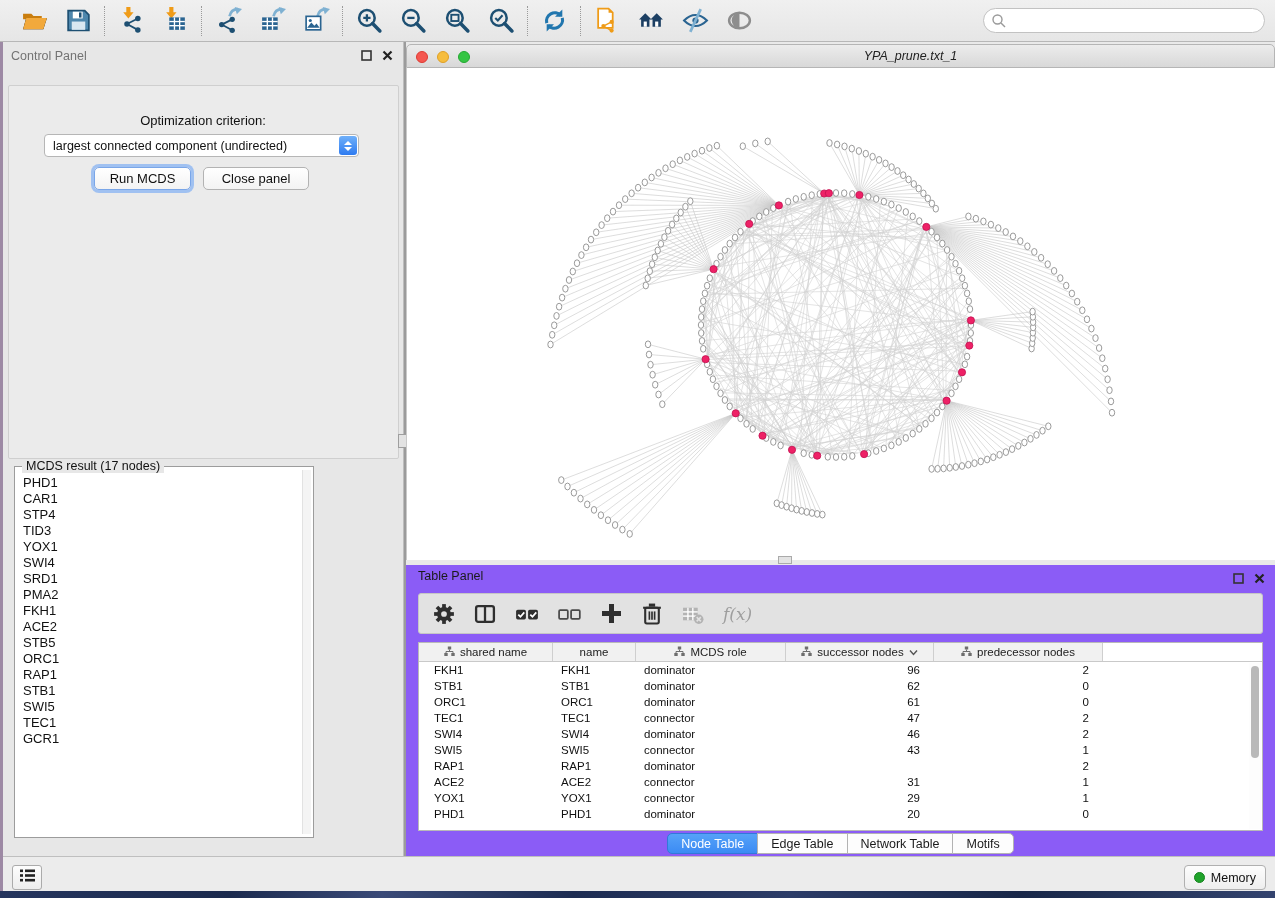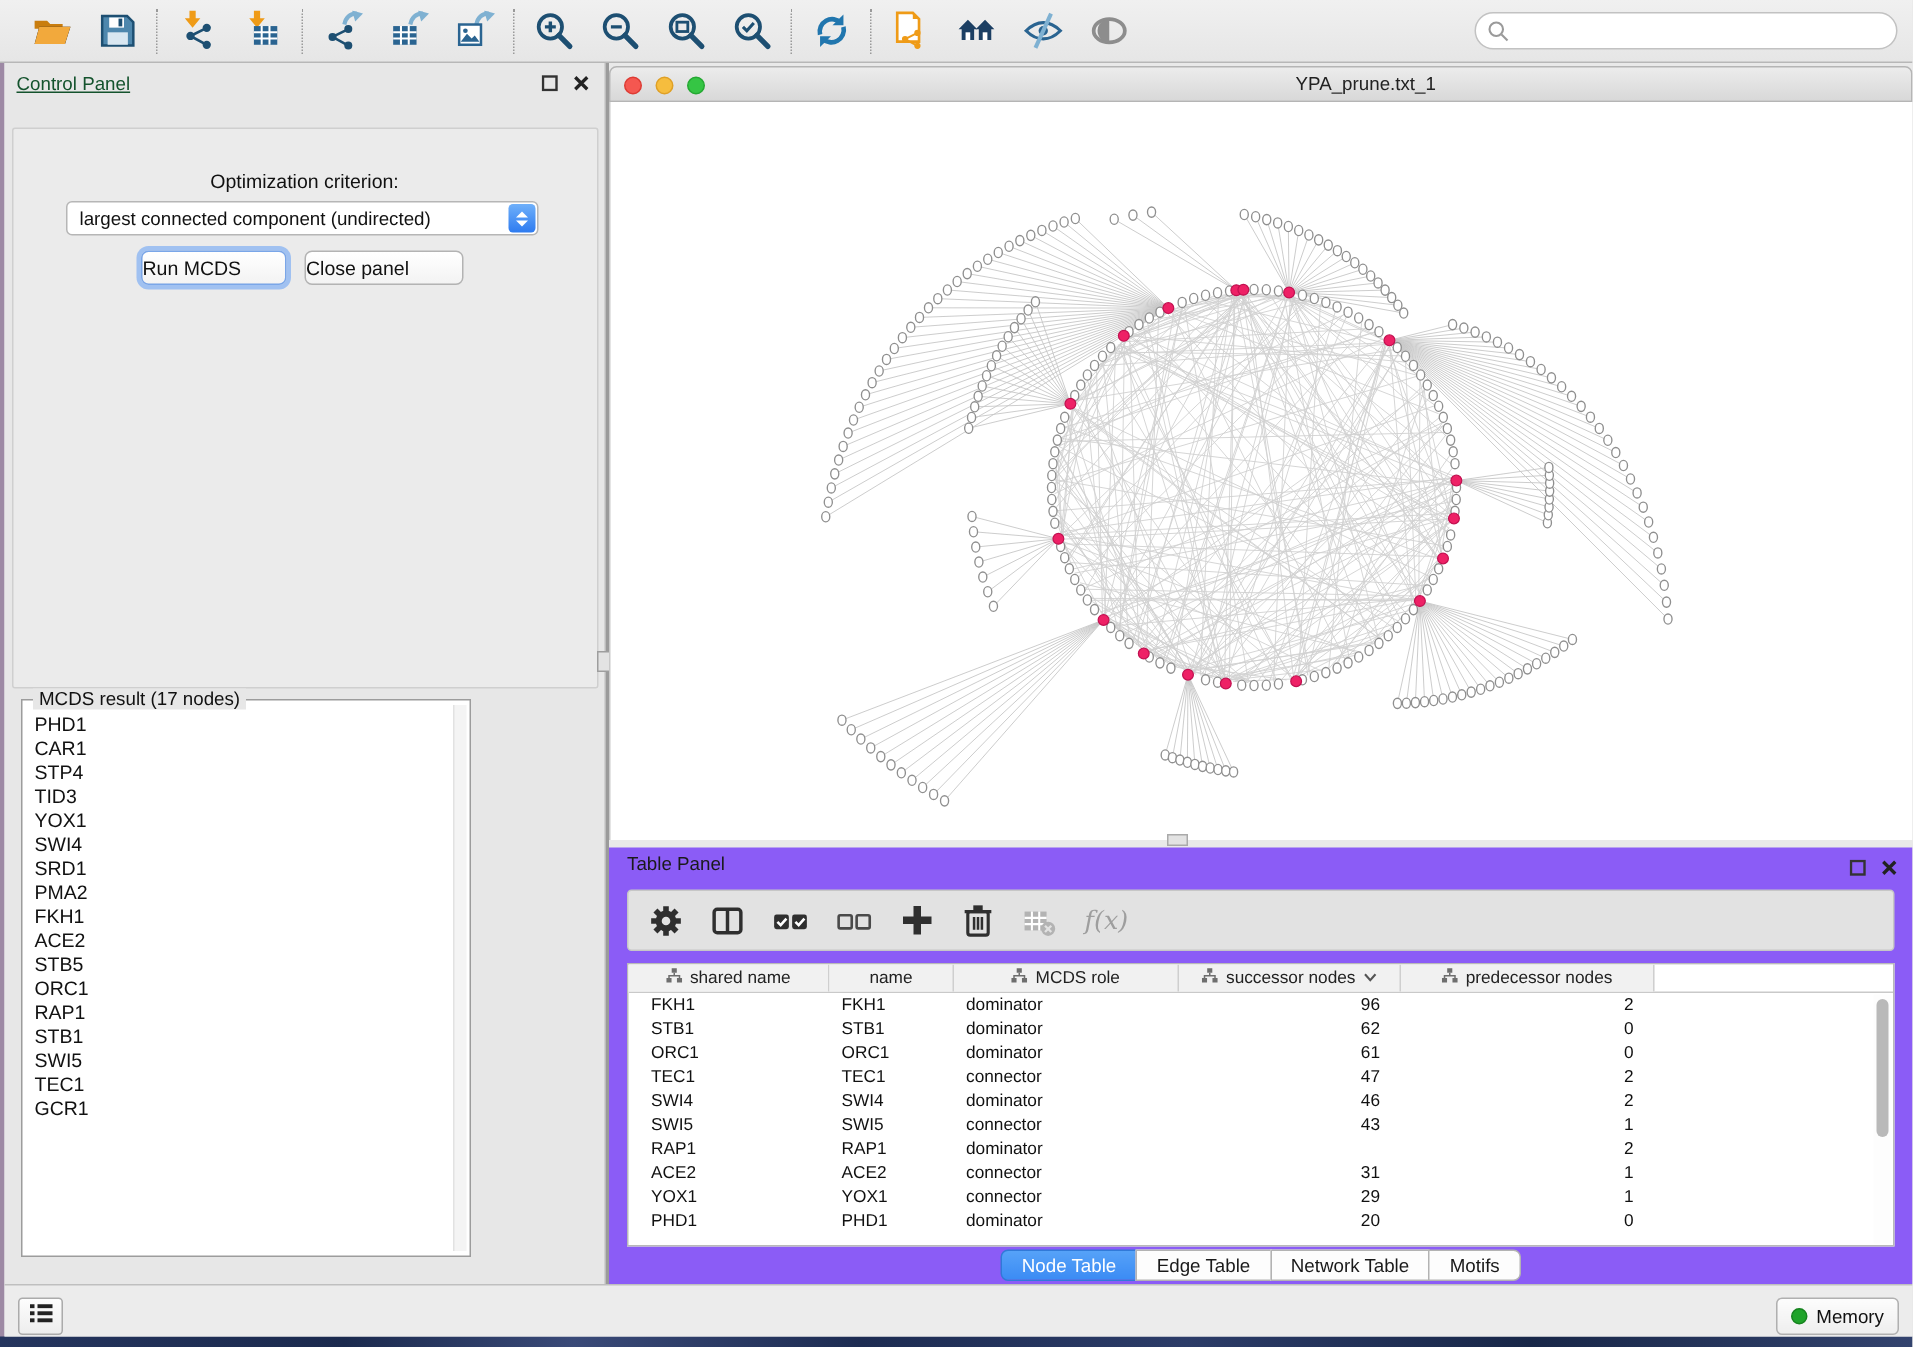--- a/index.html
+++ b/index.html
@@ -19,55 +19,55 @@
   .tb-sep { width:0; height:30px; border-left:1px dotted #9a9a9a; }
   .tb-btn { width:30px; height:30px; display:flex; align-items:center; justify-content:center; }
   .tb-btn svg { display:block; }
   #search-wrap { position:absolute; right:10px; top:8px; }
   #search-input { width:282px; height:25px; border:1px solid #c2c2c2; border-radius:13px;
     background:#fff; padding:0 10px 0 28px; font-size:12px; outline:none; color:#333; }
   #search-icon { position:absolute; left:8px; top:5px; }
 
   
   #control-panel { left:3px; top:42px; width:401px; height:814px; background:#e7e7e7; border-right:1px solid #bdbdbd; }
-  #cp-title { left:8px; top:7px; font-size:12.5px; color:#14532d;text-decoration:underline; }
+  #cp-title { left:8px; top:7px; font-size:12.5px; color:#737373; }
   .panel-winbtns { position:absolute; right:10px; top:8px; display:flex; gap:10px; align-items:center; }
   .panel-winbtns .wb { width:11px; height:11px; display:flex; align-items:center; justify-content:center; }
   #cp-tabs { top:33px; left:0; width:100%; display:flex; justify-content:center; z-index:3; }
   .seg-tab { height:21px; padding:0 13px; background:#fdfdfd; border:1px solid #b3b3b3; margin-left:-1px;
     font-size:13px; color:#1a1a1a; display:flex; align-items:center; cursor:default; }
   .seg-tab:first-child { border-radius:5px 0 0 5px; margin-left:0; }
   .seg-tab:last-child { border-radius:0 5px 5px 0; }
   .seg-tab.active { background:linear-gradient(#56a2f8,#3b8bf4); border-color:#3179d8; color:#fff; }
   #cp-inner { left:5px; top:43px; width:391px; height:374px; background:#ebebeb; border:1px solid #cfcfcf; border-radius:2px; }
   #criterion-label { top:71px; left:0; width:100%; text-align:center; font-size:13px; color:#111; }
   #criterion-select { left:41px; top:92px; width:315px; height:23px; background:#fff; border:1px solid #b6b6b6;
     border-radius:4px; display:flex; align-items:center; padding-left:8px; font-size:12.5px; color:#111; }
   #criterion-stepper { position:absolute; right:1px; top:1px; width:18px; height:19px; border-radius:3px;
     background:linear-gradient(#6fb0fa,#2e7bf0); display:flex; flex-direction:column; align-items:center; justify-content:center; gap:2px; }
   #criterion-stepper i { width:0; height:0; border-left:4px solid transparent; border-right:4px solid transparent; display:block; }
   #criterion-stepper .up { border-bottom:4px solid #fff; }
   #criterion-stepper .dn { border-top:4px solid #fff; }
   .cp-btn { height:23px; background:linear-gradient(#fff,#f3f3f3); border:1px solid #b3b3b3; border-radius:5px;
-    font-size:13px; color:#111; display:flex; align-items:center; }
+    font-size:13px; color:#111; display:flex; align-items:center; justify-content:center; }
   #run-btn { left:91px; top:125px; width:97px; box-shadow:0 0 0 3px rgba(110,165,245,.6); border-color:#7aa6e8; }
   #close-btn { left:200px; top:125px; width:106px; }
   #result-box { left:11px; top:424px; width:300px; height:372px; background:#fff; border:1px solid #9c9c9c; }
   #result-title { position:absolute; left:7px; top:-8px; background:#e7e7e7; padding:0 4px; font-size:12.5px; color:#111; }
   #result-list { position:absolute; left:0; top:3px; bottom:3px; right:12px; overflow:hidden; padding:5px 0 0 8px; }
   #result-list .ritem { font-size:13px; line-height:16px; color:#111; }
   #result-scroll { position:absolute; right:2px; top:3px; bottom:3px; width:9px; background:#f4f4f4; border-left:1px solid #e2e2e2; }
 
   
   #vsplit { left:404px; top:42px; width:2px; height:814px; background:#9b9b9b; }
   #vsplit-handle { left:398px; top:434px; width:10px; height:14px; background:#e3e3e3; border:1px solid #9e9e9e; }
   #hsplit-handle { left:778px; top:556px; width:14px; height:8px; background:#e3e3e3; border:1px solid #aaa; }
 
   
-  #net-window { left:406px; top:44px; width:869px; height:516px; }
+  #net-window { left:406px; top:44px; width:869px; height:516px;font-style:italic; }
   #net-titlebar { left:0; top:0; width:100%; height:24px; background:linear-gradient(#ececec,#d8d8d8);
     border:1px solid #b5b5b5; border-radius:5px 5px 0 0; }
   .tl { position:absolute; top:6px; width:12px; height:12px; border-radius:50%; }
   #tl-close { left:9px;  background:#f55750; border:1px solid #dd3b33; }
   #tl-min   { left:30px; background:#f6bd3e; border:1px solid #dfa026; }
   #tl-zoom  { left:51px; background:#35c544; border:1px solid #24a832; }
   #net-title { position:absolute; top:4px; left:0; width:100%; text-align:center; text-indent:140px;
     font-size:12.5px; color:#222; }
   #net-canvas { left:0; top:24px; width:869px; height:492px; background:#fff; border-left:1px solid #c9c9c9; }
   #net-canvas svg { display:block; }

